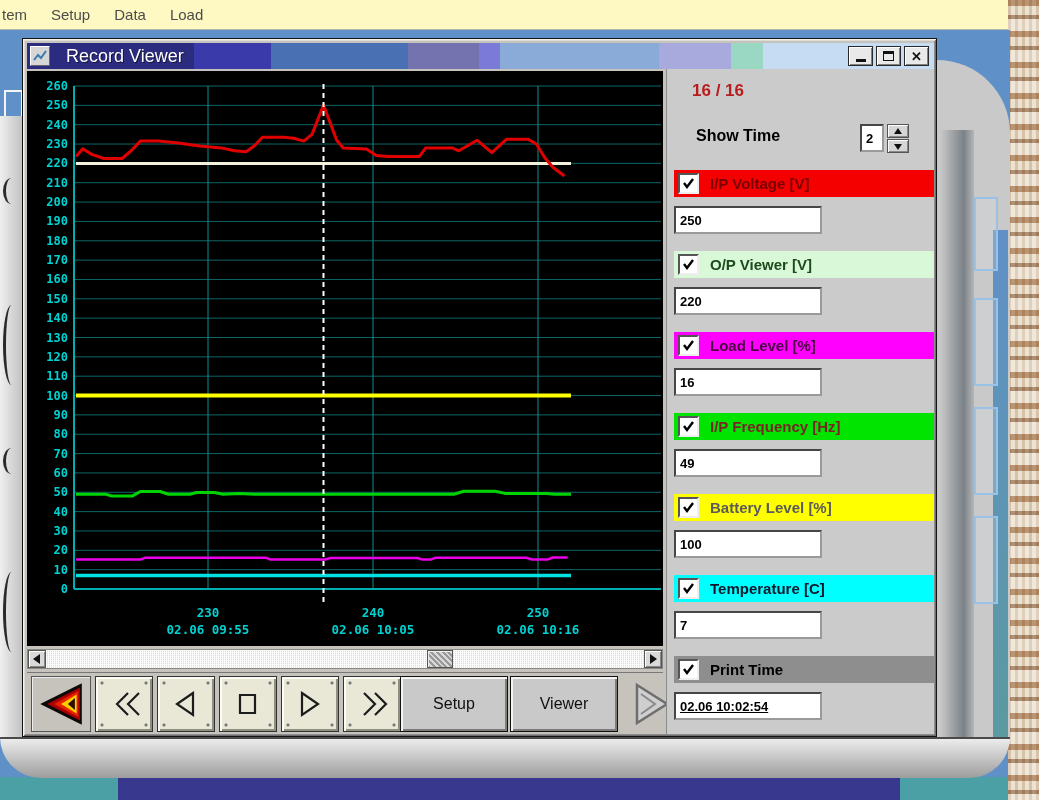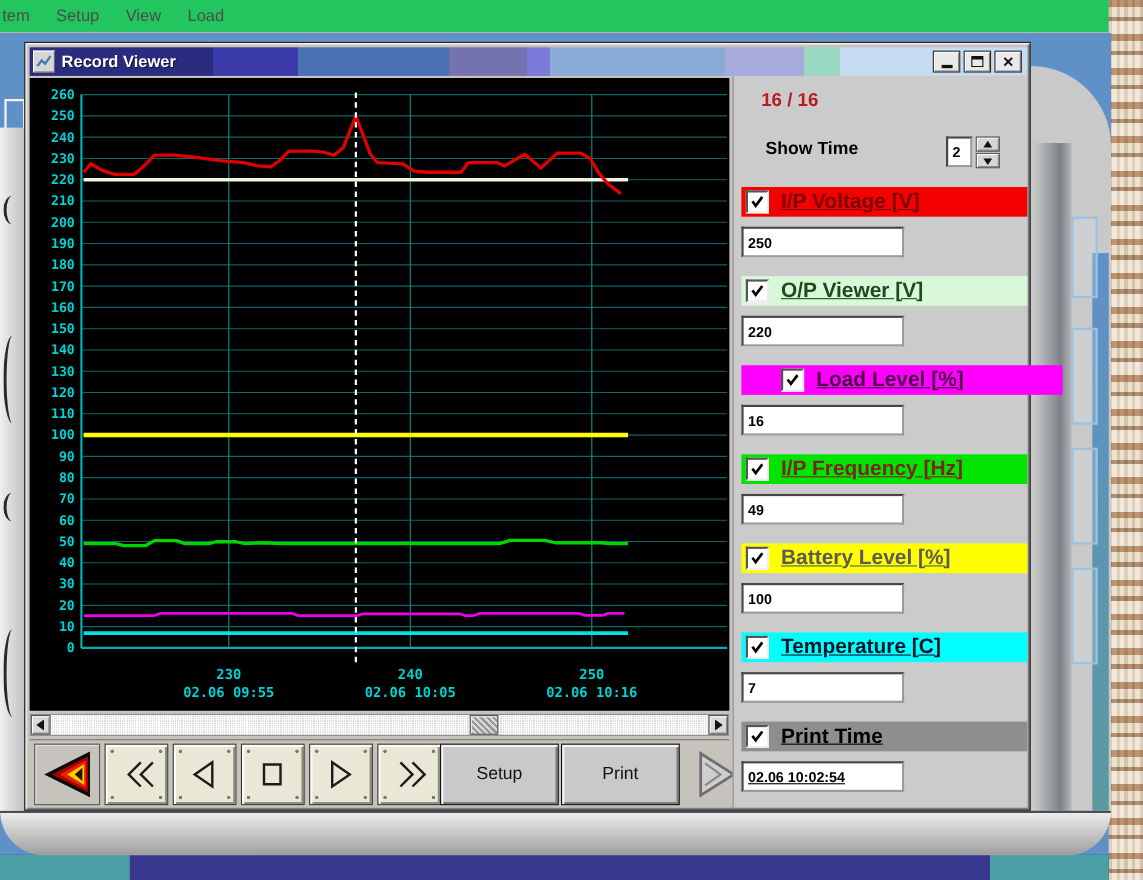--- a/index.html
+++ b/index.html
@@ -1,21 +1,21 @@
 <!DOCTYPE html>
 <html><head>
 <meta charset="utf-8">
 <style>
   html,body{margin:0;padding:0;}
   body{width:1039px;height:800px;position:relative;overflow:hidden;
        font-family:"Liberation Sans",sans-serif;background:#6090c8;}
   .abs{position:absolute;}
 
   
-  #menubar{left:0;top:0;width:1008px;height:30px;background:#22c55e;
+  #menubar{left:0;top:0;width:1008px;height:30px;background:#fef9c3;
            border-bottom:1px solid #b8b5af;display:flex;align-items:center;gap:24px;
            padding-left:2px;box-sizing:border-box;}
   #menubar .menu-item{font-size:15px;color:#4c4c4c;}
   #wallpaper{left:1008px;top:0;width:31px;height:800px;background-color:#e9e0cd;
     background-image:
       repeating-linear-gradient(180deg, rgba(146,88,42,.55) 0 6px, rgba(243,233,214,.25) 6px 15px,
         rgba(116,66,28,.5) 15px 19px, rgba(250,246,238,.4) 19px 31px),
       repeating-linear-gradient(90deg, rgba(140,82,40,.3) 0 3px, rgba(255,255,255,0) 3px 7px);}
   #bg-left-blue{left:0;top:30px;width:22px;height:86px;background:#6090c8;}
   #bg-left-shape1{left:4px;top:90px;width:15px;height:26px;border:2px solid #f4f4f4;}
@@ -41,21 +41,21 @@
   #win{left:22px;top:38px;width:915px;height:699px;background:#c6c3bd;border:1px solid #141414;
        box-shadow:inset 1px 1px 0 #f4f2ee, inset -1px -1px 0 #6e6e6e,
                   inset 2px 2px 0 #dddbd5, inset -2px -2px 0 #8d8d8d;box-sizing:border-box;}
   #titlebar{left:4px;top:4px;width:907px;height:26px;display:flex;align-items:center;
     background:linear-gradient(90deg,#2b2b80 0%,#2b2b80 18.4%,#3a3aaa 18.4%,#3a3aaa 26.9%,
       #4a70b4 26.9%,#4a70b4 42%,#7473b0 42%,#7473b0 49.8%,#7b7ad8 49.8%,#7b7ad8 52.1%,
       #8aaad8 52.1%,#8aaad8 69.7%,#a8aadd 69.7%,#a8aadd 77.6%,#9ad8c4 77.6%,#9ad8c4 81.2%,
       #c6dcf2 81.2%,#c6dcf2 100%);}
   #title-icon{width:18px;height:18px;margin-left:3px;background:#d6d6d6;
      border:1px solid;border-color:#fff #666 #666 #fff;flex:0 0 auto;}
-  #title-text{color:#fff;font-weight:bold;font-size:15px;margin-left:6px;
+  #title-text{color:#fff;font-weight:normal;font-size:18px;margin-left:16px;
      text-shadow:1px 1px 0 rgba(0,0,0,.55);}
   #win-controls{position:absolute;right:5px;top:3px;display:flex;gap:3px;}
   .win-btn{width:25px;height:20px;background:#e9e9e9;border:1px solid #2a2a2a;
      box-shadow:inset 1px 1px 0 #fff, inset -1px -1px 0 #808080;
      display:flex;align-items:center;justify-content:center;padding:0;}
   .glyph-min{width:10px;height:3px;background:#111;margin-top:9px;}
   .glyph-max{width:11px;height:10px;border:1px solid #111;border-top:3px solid #111;box-sizing:border-box;}
   .glyph-close{font-size:13px;font-weight:bold;color:#111;line-height:1;}
 
   #chart-wrap{left:4px;top:32px;width:636px;height:575px;background:#000;}
@@ -102,34 +102,34 @@
   .spin-btn{flex:1;background:#d6d6d6;border:1px solid #555;
      box-shadow:inset 1px 1px 0 #fff,inset -1px -1px 0 #888;
      display:flex;align-items:center;justify-content:center;padding:0;}
   .spin-up{width:0;height:0;border:4px solid transparent;border-bottom:6px solid #111;margin-top:-5px;}
   .spin-dn{width:0;height:0;border:4px solid transparent;border-top:6px solid #111;margin-bottom:-5px;}
 
   .chan-bar{left:7px;width:260px;height:27px;display:flex;align-items:center;}
   .chan-check{width:17px;height:17px;margin-left:4px;background:#fff;
      border:2px solid;border-color:#555 #eee #eee #555;box-sizing:content-box;flex:0 0 auto;
      display:flex;align-items:center;justify-content:center;}
-  .chan-label{font-size:19px;font-weight:bold;margin-left:11px;white-space:nowrap;text-decoration:underline;}
+  .chan-label{font-size:15px;font-weight:bold;margin-left:11px;white-space:nowrap;}
   .chan-field{left:7px;width:148px;height:28px;background:#fff;border:2px inset #9a9a9a;
      font-size:13px;font-weight:bold;color:#000;padding:0 0 0 4px;box-sizing:border-box;
      font-family:"Liberation Sans",sans-serif;}
 
   text{font-family:"DejaVu Sans Mono",monospace;font-weight:bold;}
 </style>
 </head>
 <body>
 
 <div id="menubar" class="abs">
     <span class="menu-item">tem</span>
     <span class="menu-item">Setup</span>
-    <span class="menu-item">View</span>
+    <span class="menu-item">Data</span>
     <span class="menu-item">Load</span>
   </div>
 <div id="wallpaper" class="abs"></div>
 <div id="bg-left-blue" class="abs"></div>
 <div id="bg-left-shape1" class="abs"></div>
 <div id="bg-left-shape2" class="abs"></div>
 <div id="bg-left-bezel" class="abs"></div>
 <div class="abs bezel-arc" style="left:3px;top:178px;height:26px;"></div>
 <div class="abs bezel-arc" style="left:3px;top:305px;height:80px;"></div>
 <div class="abs bezel-arc" style="left:3px;top:448px;height:26px;"></div>
@@ -298,21 +298,21 @@
           </svg>
         </button>
         <button class="t-btn abs" style="left: 316px; width: 58px;">
           <svg width="42" height="40" viewBox="0 0 42 40">
             <path d="M13 9 L24 20 L13 31" fill="none" stroke="#1c1c1c" stroke-width="2.2"></path>
             <path d="M24 9 L35 20 L24 31" fill="none" stroke="#1c1c1c" stroke-width="2.2"></path>
           </svg>
         </button>
       </div>
     <button class="cmd-btn abs" style="left:373px;">Setup</button>
-    <button class="cmd-btn abs" style="left:483px;">Print</button>
+    <button class="cmd-btn abs" style="left:483px;">Viewer</button>
     <button id="gray-tri" class="abs">
       <svg width="50" height="50" viewBox="0 0 50 50">
         <polygon points="10,6 40,25 10,44" fill="#cfcfcf" stroke="#6e6e6e" stroke-width="2.5"></polygon>
         <polyline points="14,15 28,25 14,35" fill="none" stroke="#8a8a8a" stroke-width="2"></polyline>
       </svg>
     </button>
   </div>
 
   <div id="panel" class="abs">
     <div id="rec-counter" class="abs">16 / 16</div>
@@ -338,21 +338,21 @@
         <input class="chan-field abs" value="250" readonly="" style="top: 137px;">
         <div class="chan-bar abs" style="top: 182px; background: rgb(216, 248, 216);">
           <span class="chan-check">
             <svg width="13" height="13" viewBox="0 0 13 13">
               <path d="M2 6 L5 10 L11 2" fill="none" stroke="#000" stroke-width="2.4"></path>
             </svg>
           </span>
           <span class="chan-label" style="color: rgb(30, 74, 30);">O/P Viewer [V]</span>
         </div>
         <input class="chan-field abs" value="220" readonly="" style="top: 218px;">
-        <div class="chan-bar abs" style="top: 263px; background: rgb(255, 0, 255); padding-left: 32px;">
+        <div class="chan-bar abs" style="top: 263px; background: rgb(255, 0, 255);">
           <span class="chan-check">
             <svg width="13" height="13" viewBox="0 0 13 13">
               <path d="M2 6 L5 10 L11 2" fill="none" stroke="#000" stroke-width="2.4"></path>
             </svg>
           </span>
           <span class="chan-label" style="color: rgb(74, 0, 66);">Load Level [%]</span>
         </div>
         <input class="chan-field abs" value="16" readonly="" style="top: 299px;">
         <div class="chan-bar abs" style="top: 344px; background: rgb(0, 228, 0);">
           <span class="chan-check">

